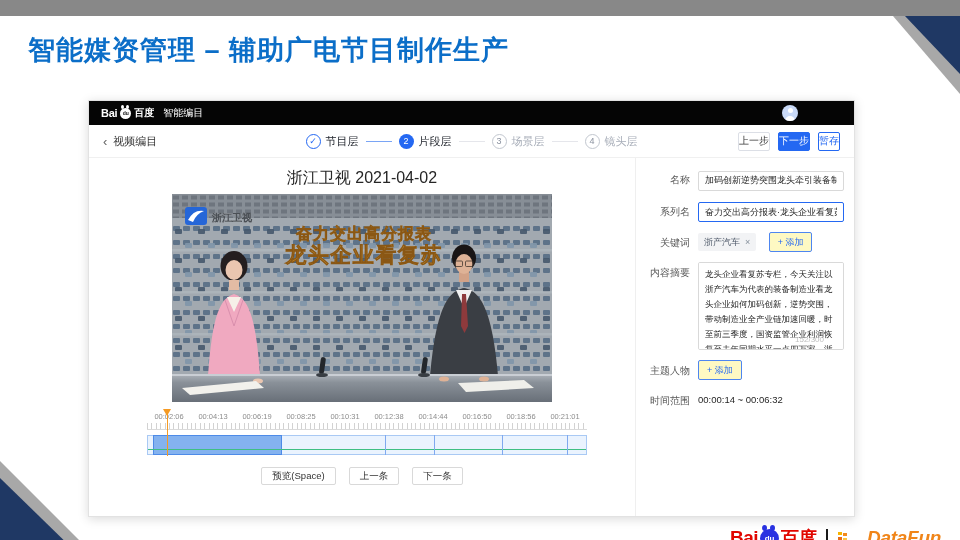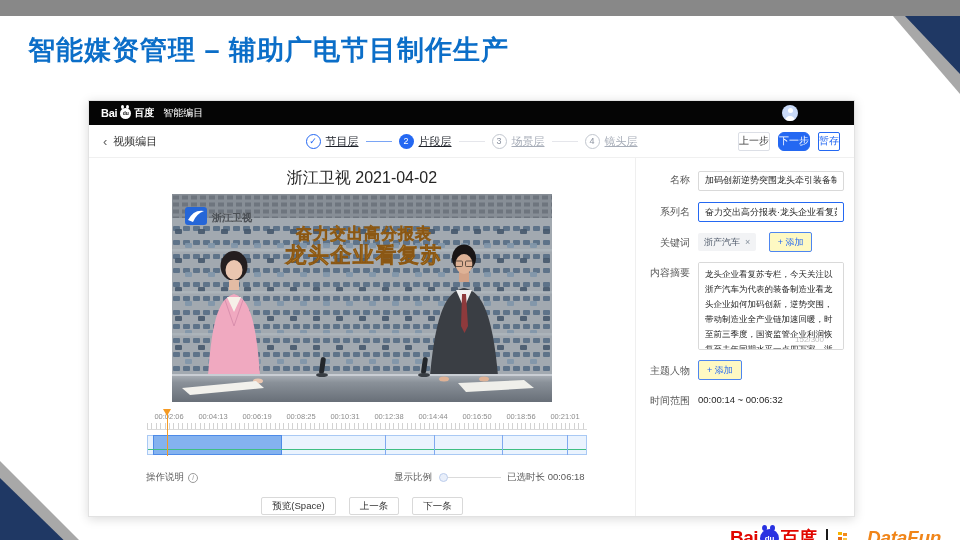--- a/index.html
+++ b/index.html
@@ -44,28 +44,28 @@
   .nav-bar { height:33px; border-bottom:1px solid #F0F0F0; display:flex; align-items:center; padding:0 14px; position:relative; background:#fff; }
   .back { display:flex; gap:6px; align-items:center; font-size:11px; color:#333; cursor:pointer; }
   .back .chev { color:#666; font-size:13px; line-height:1; }
   .steps { position:absolute; left:50%; transform:translateX(-50%); display:flex; align-items:center; gap:7px; }
   .step { display:flex; align-items:center; gap:5px; }
   .step-circle { width:15px; height:15px; border-radius:50%; font-size:9px; display:flex; align-items:center;
                  justify-content:center; flex-shrink:0; }
   .step-circle.done { border:1px solid #2468F2; color:#2468F2; background:#fff; }
   .step-circle.active { background:#2468F2; color:#fff; }
   .step-circle.todo { border:1px solid #C2C7CF; color:#8A919F; background:#fff; }
-  .step-label { font-size:11px; color:#1D2129;text-decoration:underline; }
+  .step-label { font-size:11px; color:#1D2129; }
   .step-label.gray { color:#A7ADB8; }
   .connector { width:26px; height:1px; background:#E5E6EB; }
   .connector.done { background:#7AA5F5; }
   .nav-buttons { margin-left:auto; display:flex; gap:8px; }
   .btn { font-size:10px; height:19px; padding:0 0; border-radius:2px; display:flex; align-items:center;
          border:1px solid #DCDFE6; background:#fff; color:#333; cursor:pointer; }
-  .btn-primary { background:#2468F2; border-color:#2468F2; color:#fff;border-radius:6px; }
+  .btn-primary { background:#2468F2; border-color:#2468F2; color:#fff; }
   .btn-outline { border-color:#2468F2; color:#2468F2; }
 
   
   .app-body { display:flex; height:358px; }
   .left-col { width:546px; position:relative; }
   .right-panel { flex:1; border-left:1px solid #EFEFEF; padding:11px 10px 0 8px; }
 
   .video-title { text-align:center; font-size:16px; color:#262626; margin-top:10px; font-weight:normal; }
   .video-box { width:380px; height:208px; margin:5px auto 0; background:#9BA3AB; }
   .video-box svg { display:block; }
@@ -293,37 +293,20 @@
             <div class="seg-divider" style="left:65.2%"></div>
             <div class="seg-divider" style="left:80.9%"></div>
             <div class="seg-divider" style="left:95.7%"></div>
           </div>
           <div class="playhead">
             <div class="flag"></div>
             <div class="line"></div>
           </div>
         </div>
 
-        <div class="controls-row">
-          <div class="ops">
-            <span>操作说明</span>
-            <span class="info-icon">i</span>
-          </div>
-          <div class="scale">
-            <span>显示比例</span>
-            <div class="slider">
-              <div class="slider-line"></div>
-              <div class="slider-knob"></div>
-            </div>
-          </div>
-          <div class="selected-duration">
-            <span>已选时长</span>
-            <span>00:06:18</span>
-          </div>
-        </div>
 
         <div class="bottom-buttons">
           <button class="sm-btn">预览(Space)</button>
           <button class="sm-btn">上一条</button>
           <button class="sm-btn">下一条</button>
         </div>
       </div>
 
       <div class="right-panel">
         <div class="form-row">

